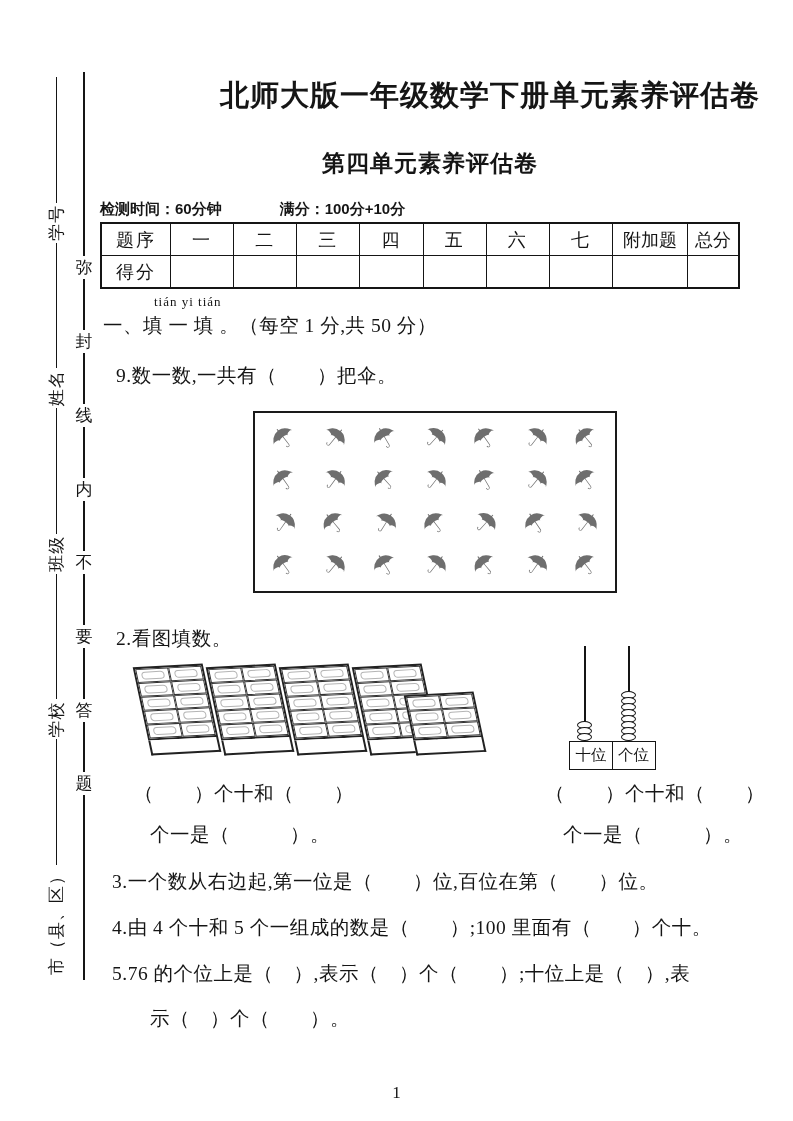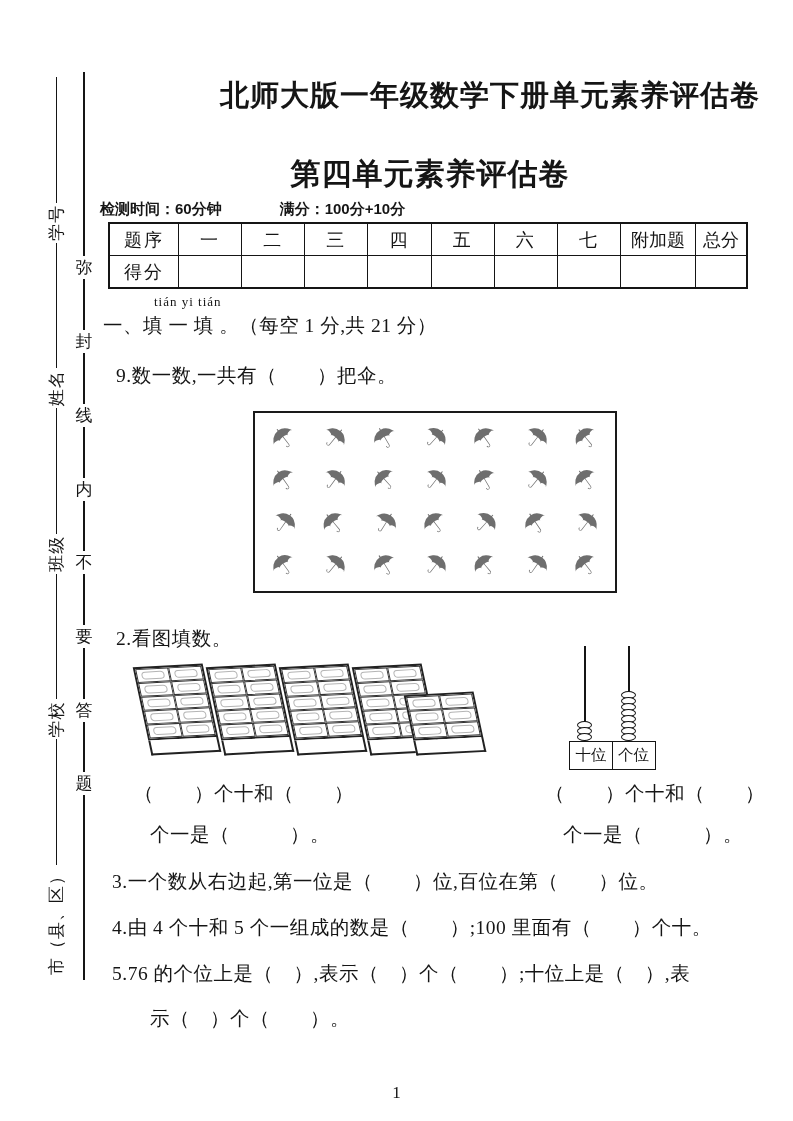--- a/index.html
+++ b/index.html
@@ -13,29 +13,29 @@
   .sblank{width:126px;height:0;border-bottom:1.5px solid #151515;margin:0 2px;align-self:center;}
   #seal-chars{position:absolute;left:74px;top:72px;height:908px;width:20px;
     display:flex;flex-direction:column;align-items:center;font-size:17px;}
   .seg{width:1.5px;background:#151515;flex:1.1;}
   .seg.long{flex:4;}
   #seal-chars span{margin:3px 0;line-height:1;}
 
   
   .title{position:absolute;left:100px;top:76px;width:660px;text-align:right;
     font-family:"Liberation Sans","DejaVu Sans",sans-serif;font-weight:bold;font-size:29px;letter-spacing:1px;}
-  .subtitle{position:absolute;left:100px;top:154px;width:660px;text-align:center;
-    font-family:"Liberation Sans","DejaVu Sans",sans-serif;font-weight:bold;font-size:30px;letter-spacing:1px;}
+  .subtitle{position:absolute;left:100px;top:148px;width:660px;text-align:center;
+    font-family:"Liberation Sans","DejaVu Sans",sans-serif;font-weight:bold;font-size:23px;letter-spacing:1px;}
   .timeline{position:absolute;left:100px;top:200px;width:640px;
     font-family:"Liberation Sans","DejaVu Sans",sans-serif;font-weight:bold;font-size:15px;}
   .timeline span:first-child{margin-right:58px;}
 
   
   #score-table{position:absolute;left:100px;top:222px;width:640px;border-collapse:collapse;
-    border:2.5px solid #151515;table-layout:fixed;margin-left:8px;}
+    border:2.5px solid #151515;table-layout:fixed;}
   #score-table td{border:1.5px solid #151515;height:31px;text-align:center;
     font-size:18px;padding:0;letter-spacing:2px;}
   #score-table td:nth-child(1){width:68px;}
   #score-table td:nth-child(9){width:74px;letter-spacing:0;}
   #score-table td:nth-child(10){width:50px;letter-spacing:0;}
 
   
   .pinyin{position:absolute;left:134px;top:294px;font-size:13px;letter-spacing:1px;margin-left:20px;}
   .qtext{position:absolute;font-size:19.5px;letter-spacing:.5px;white-space:nowrap;}
 
@@ -138,21 +138,21 @@
           <td></td>
           <td></td>
           <td></td>
           <td></td>
           <td></td>
         </tr>
     </tbody>
   </table>
 
   <div class="pinyin">tián yi tián</div>
-  <div class="qtext" style="left:103px;top:312px;">一、填 一 填 。（每空 1 分,共 21 分）</div>
+  <div class="qtext" style="left:103px;top:312px;">一、填 一 填 。（每空 1 分,共 50 分）</div>
 
   <div class="qtext" style="left:116px;top:362px;">9.数一数,一共有（　　）把伞。</div>
   <div id="umbrella-box">
       <div class="ucell">
         <span style="transform: rotate(-38deg);">☂</span>
       </div>
       <div class="ucell">
         <span style="transform: rotate(40deg);">☂</span>
       </div>
       <div class="ucell">

